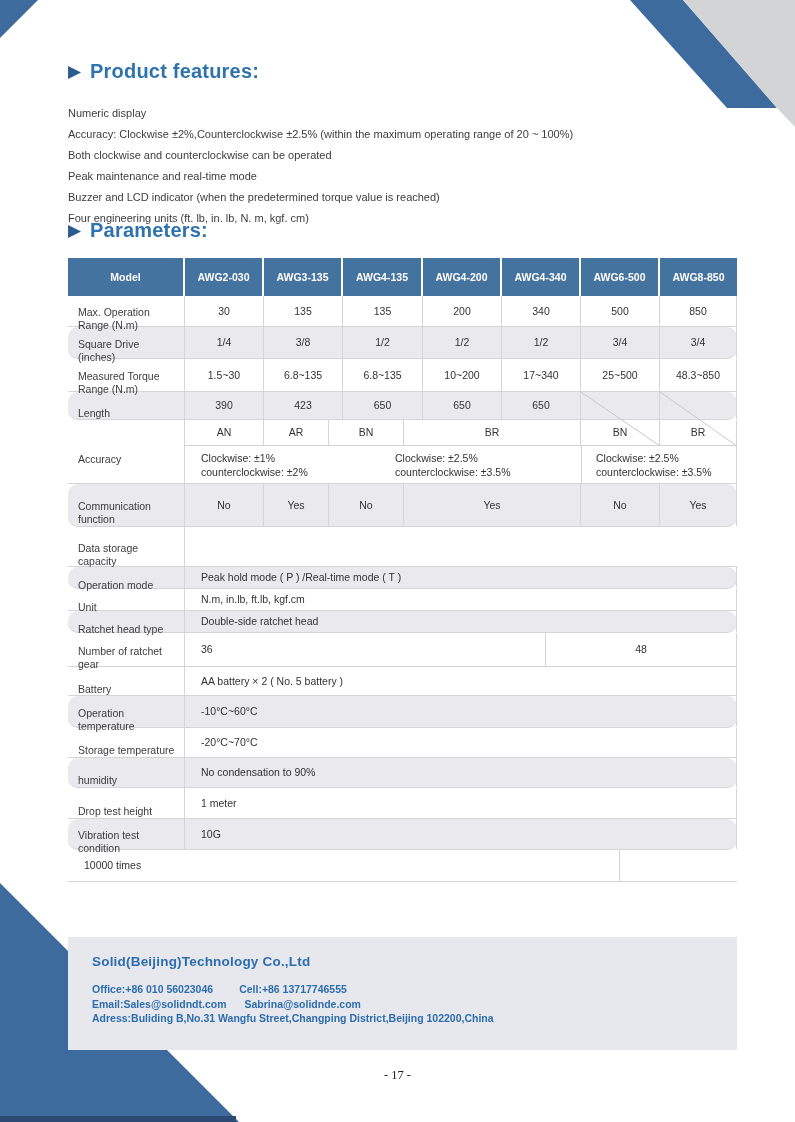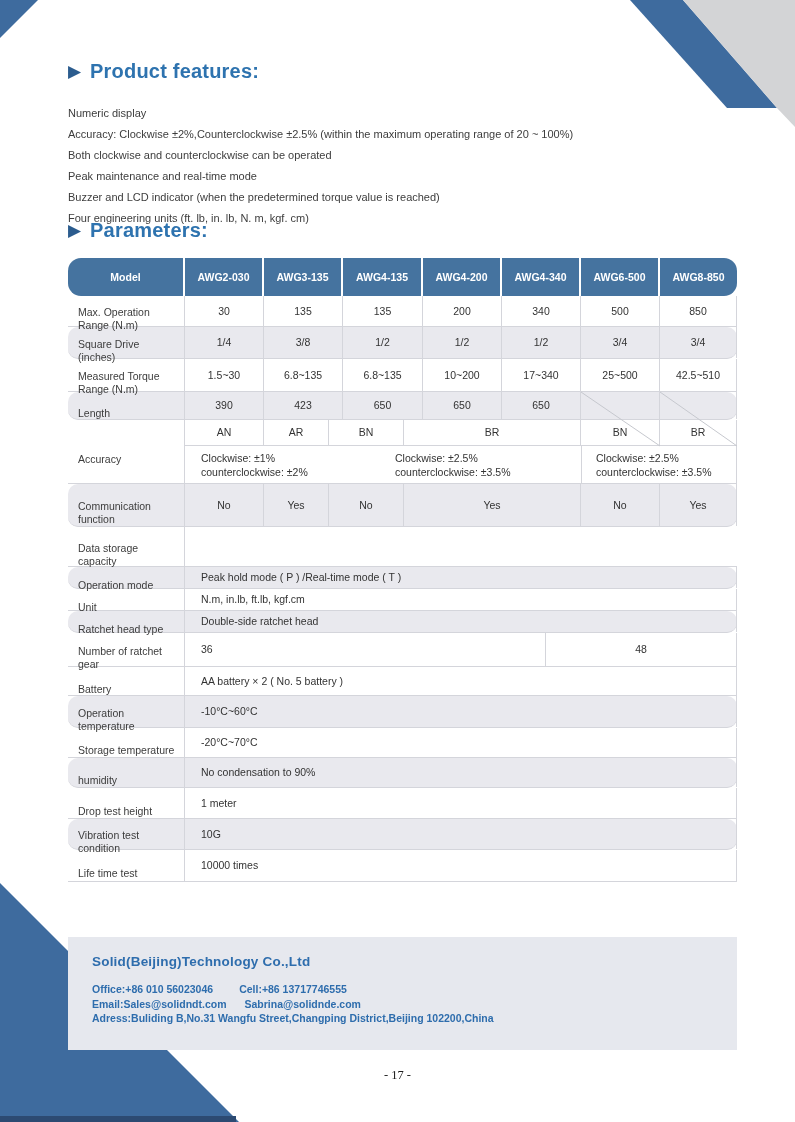--- a/index.html
+++ b/index.html
@@ -36,21 +36,21 @@
   
   .ptable{position:absolute;left:68px;top:258px;width:669px;height:656px;z-index:1;font-size:10.5px;}
   .trow{display:flex;border-bottom:1px solid var(--border);background:#fff;}
   .trow.stripe{background:var(--stripe);border-radius:10px;}
   .lab{width:117px;flex:none;border-right:1px solid var(--border);padding:18px 6px 2px 10px;display:flex;align-items:center;line-height:13px;color:#3c3c3c;}
   .c{flex:none;display:flex;align-items:center;justify-content:center;border-right:1px solid var(--border);line-height:13px;color:#333;}
   .cw{flex:none;display:flex;align-items:center;border-right:1px solid var(--border);padding-left:16px;line-height:13px;color:#333;}
   .c1{width:79px}.c2{width:79px}.c3{width:80px}.c4{width:79px}.c5{width:79px}.c6{width:79px}.c7{width:77px}
   .full{width:552px;}
 
-  .thead{display:flex;height:38px;background:var(--header-blue);border-radius:13px;}
+  .thead{display:flex;height:38px;background:var(--header-blue);}
   .thead .hc{flex:none;display:flex;align-items:center;justify-content:center;color:#fff;font-weight:bold;border-right:2px solid #fff;}
   .thead .hc:last-child{border-right:none;}
   .thead .hl{width:117px;}
 
   .h-r1{height:31px}.h-r2{height:32px}.h-r3{height:33px}.h-r4{height:28px}
   .h-comm{height:43px}.h-data{height:40px}.h-sm{height:22px}
   .h-gear{height:34px}.h-btn{height:32px}.h-bat{height:29px}
   .h-ot{height:32px}.h-st{height:30px}.h-hum{height:30px}
   .h-drop{height:31px}.h-vib{height:31px}.h-life{height:32px}
 
@@ -149,21 +149,21 @@
     </div>
 
     <div class="trow h-r3">
       <div class="lab">Measured Torque Range (N.m)</div>
       <div class="c c1">1.5~30</div>
       <div class="c c2">6.8~135</div>
       <div class="c c3">6.8~135</div>
       <div class="c c4">10~200</div>
       <div class="c c5">17~340</div>
       <div class="c c6">25~500</div>
-      <div class="c c7">42.5~510</div>
+      <div class="c c7">48.3~850</div>
     </div>
 
     <div class="trow stripe h-r4">
       <div class="lab">Length</div>
       <div class="c c1">390</div>
       <div class="c c2">423</div>
       <div class="c c3">650</div>
       <div class="c c4">650</div>
       <div class="c c5">650</div>
       <div class="c c6"></div>
@@ -258,21 +258,20 @@
       <div class="lab">Drop test height</div>
       <div class="cw full">1 meter</div>
     </div>
 
     <div class="trow stripe h-vib">
       <div class="lab">Vibration test condition</div>
       <div class="cw full">10G</div>
     </div>
 
     <div class="trow h-life">
-      <div class="lab">Life time test</div>
       <div class="cw full">10000 times</div>
     </div>
 
     <svg class="slashes" width="669" height="656" viewBox="0 0 669 656">
       <line x1="513" y1="134" x2="592" y2="188" stroke="#c6c8ce" stroke-width="1"></line>
       <line x1="592" y1="134" x2="669" y2="188" stroke="#c6c8ce" stroke-width="1"></line>
     </svg>
   </div>
 
   <div class="footer-box">

